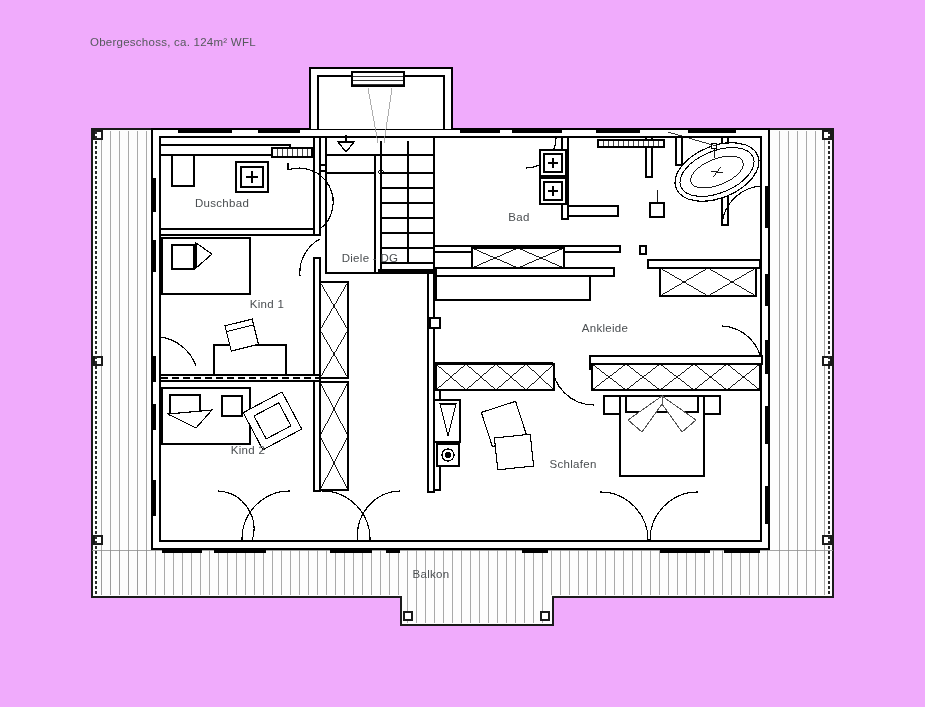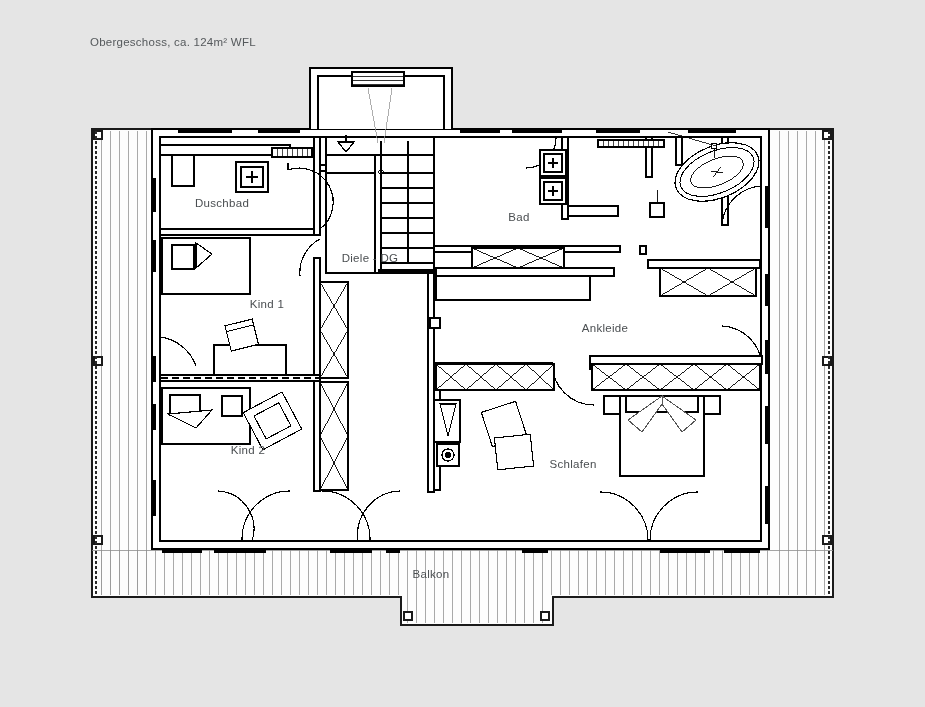--- a/index.html
+++ b/index.html
@@ -13,21 +13,21 @@
     height: 707px;
     font-family: "Liberation Sans", sans-serif;
     position: relative;
     overflow: hidden;
   }
   #plan-root {
     position: absolute;
     left: 0; top: 0;
     width: 925px;
     height: 707px;
-    background: #e5e5e5;
+    background: #f0abfc;
   }
   #plan-title {
     position: absolute;
     left: 90px;
     top: 36px;
     font-size: 11.5px;
     color: #55595c;
     letter-spacing: 0.25px;
     font-family: "Liberation Sans", sans-serif;
     white-space: nowrap;

